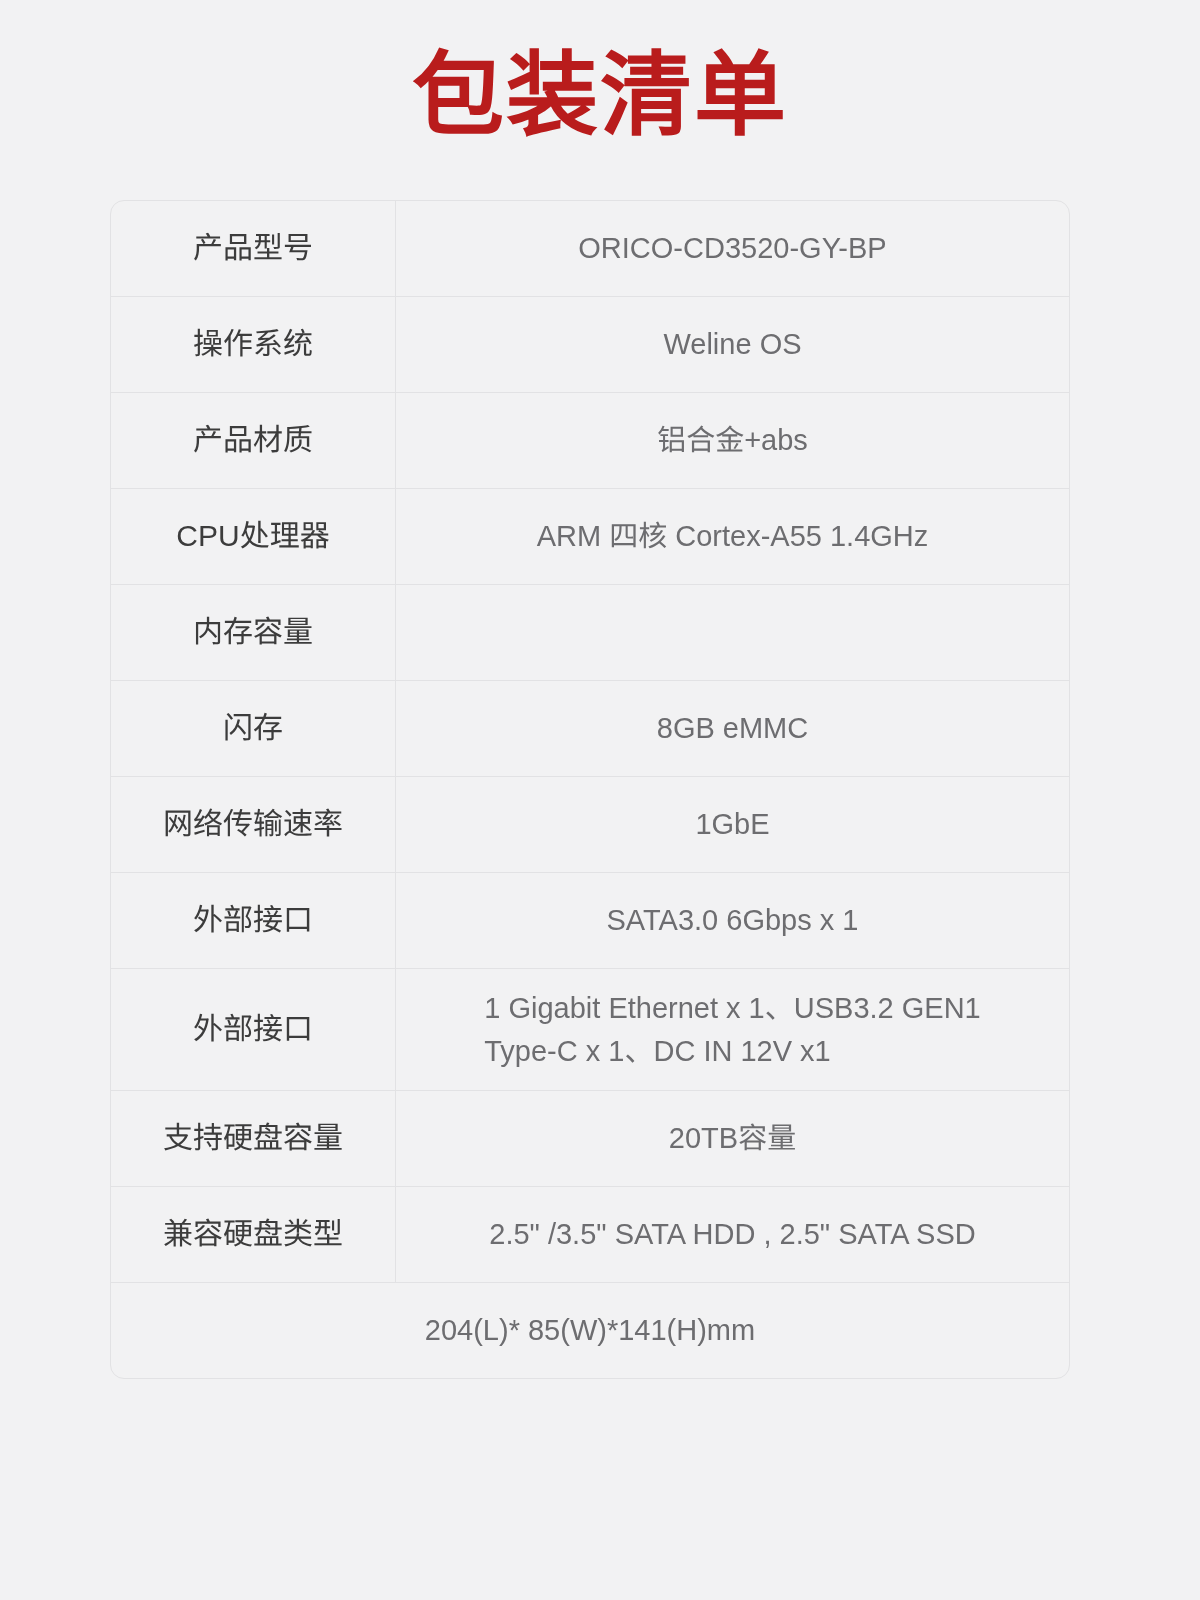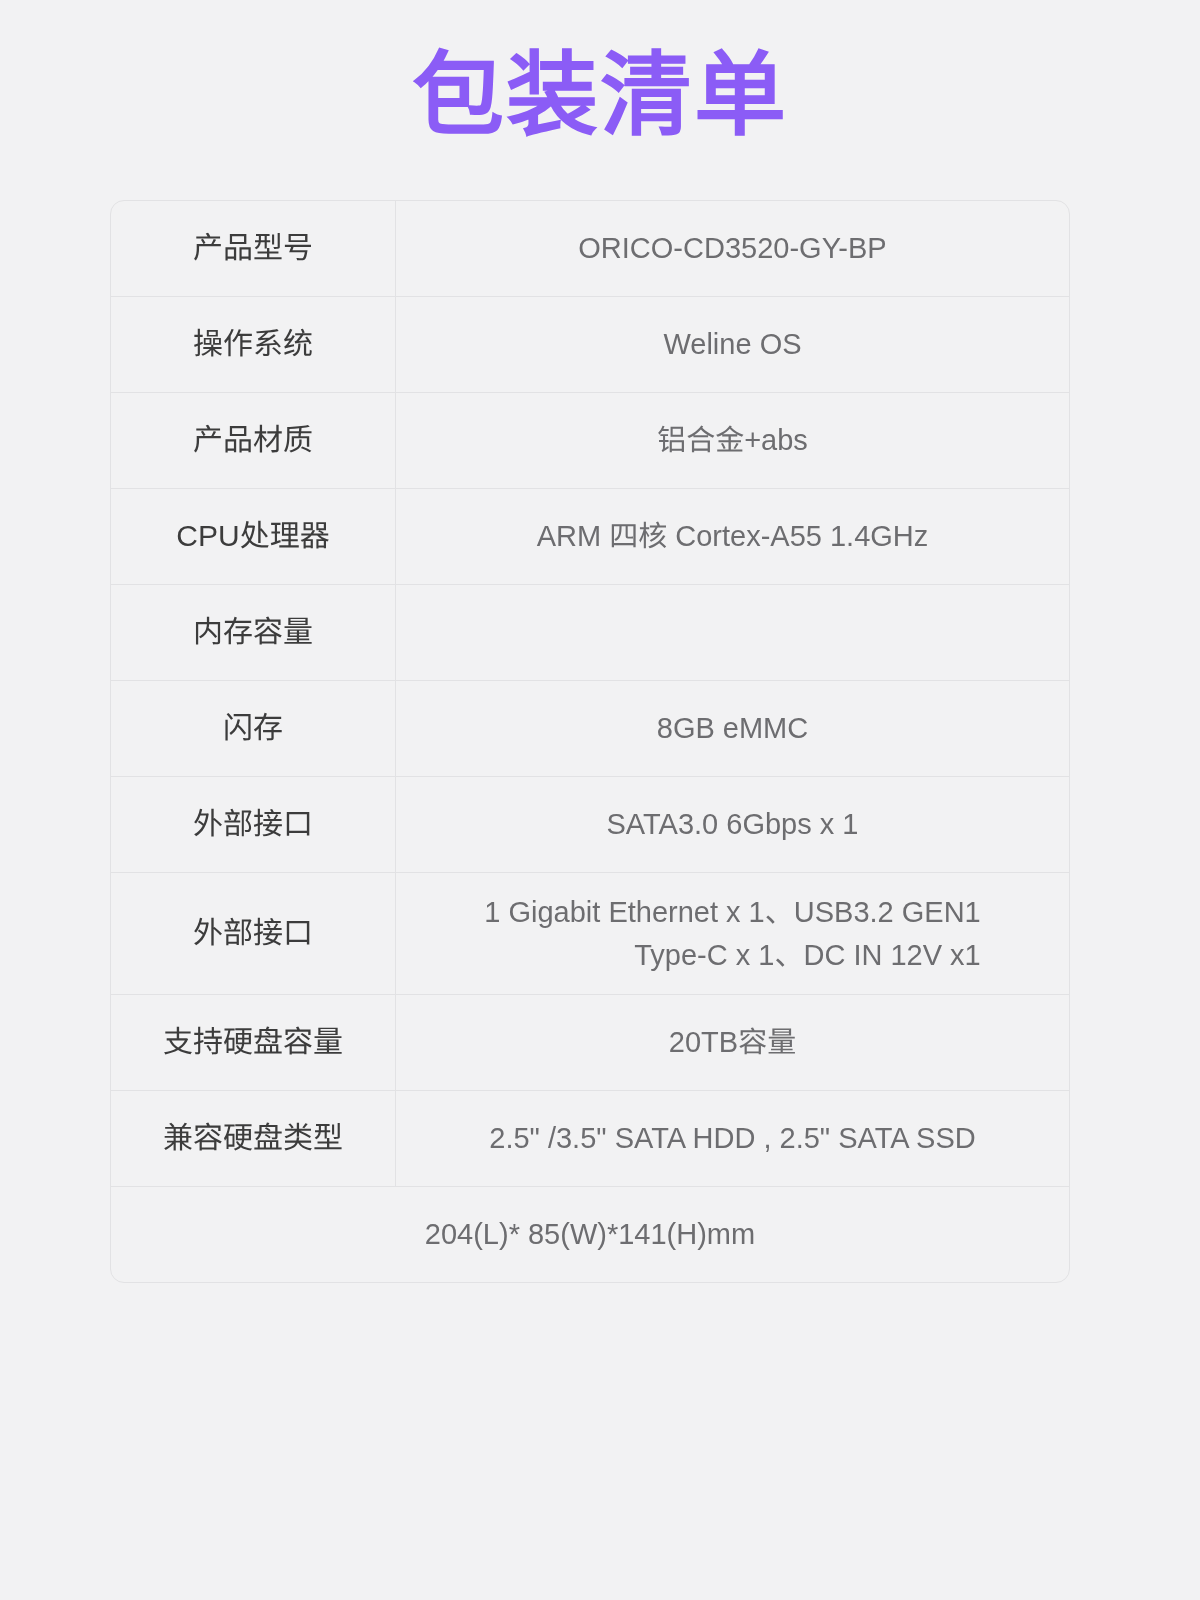--- a/index.html
+++ b/index.html
@@ -17,21 +17,21 @@
   .page {
     position: relative;
     width: 1200px;
     height: 1600px;
     box-sizing: border-box;
   }
   .page-title {
     text-align: center;
     font-size: 92px;
     font-weight: 700;
-    color: #8b5cf6;
+    color: #b91c1c;
     letter-spacing: 2px;
     margin: 0;
     padding-top: 38px;
     line-height: 1.25;
   }
   .spec-table {
     position: absolute;
     left: 110px;
     top: 200px;
     width: 960px;
@@ -64,21 +64,21 @@
     font-weight: 400;
     padding: 10px 8px;
     line-height: 1.35;
   }
   .spec-value {
     flex: 1 1 auto;
     box-sizing: border-box;
     display: flex;
     align-items: center;
     justify-content: center;
-    text-align: right;
+    text-align: left;
     color: #6d6d70;
     font-size: 29px;
     font-weight: 400;
     padding: 10px 14px;
     line-height: 1.45;
     white-space: pre-line;
   }
   .r-h1 .spec-label, .r-h1 .spec-value { height: 95px; }
   .r-h2 .spec-label, .r-h2 .spec-value { height: 121px; }
 </style>
@@ -107,20 +107,24 @@
         <div class="spec-value">ARM 四核 Cortex-A55 1.4GHz</div>
       </div>
       <div class="spec-row r-h1">
         <div class="spec-label">内存容量</div>
       </div>
       <div class="spec-row r-h1">
         <div class="spec-label">闪存</div>
         <div class="spec-value">8GB  eMMC</div>
       </div>
       <div class="spec-row r-h1">
+        <div class="spec-label">网络传输速率</div>
+        <div class="spec-value">1GbE</div>
+      </div>
+      <div class="spec-row r-h1">
         <div class="spec-label">外部接口</div>
         <div class="spec-value">SATA3.0 6Gbps x 1</div>
       </div>
       <div class="spec-row r-h2">
         <div class="spec-label">外部接口</div>
         <div class="spec-value">1 Gigabit Ethernet x 1、USB3.2 GEN1
 Type-C x 1、DC IN 12V x1</div>
       </div>
       <div class="spec-row r-h1">
         <div class="spec-label">支持硬盘容量</div>

